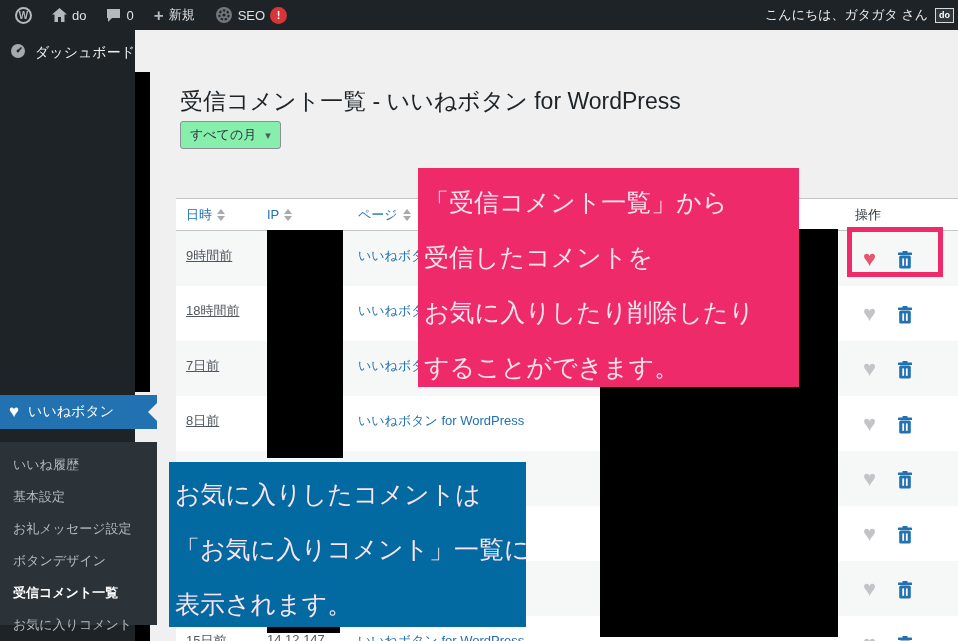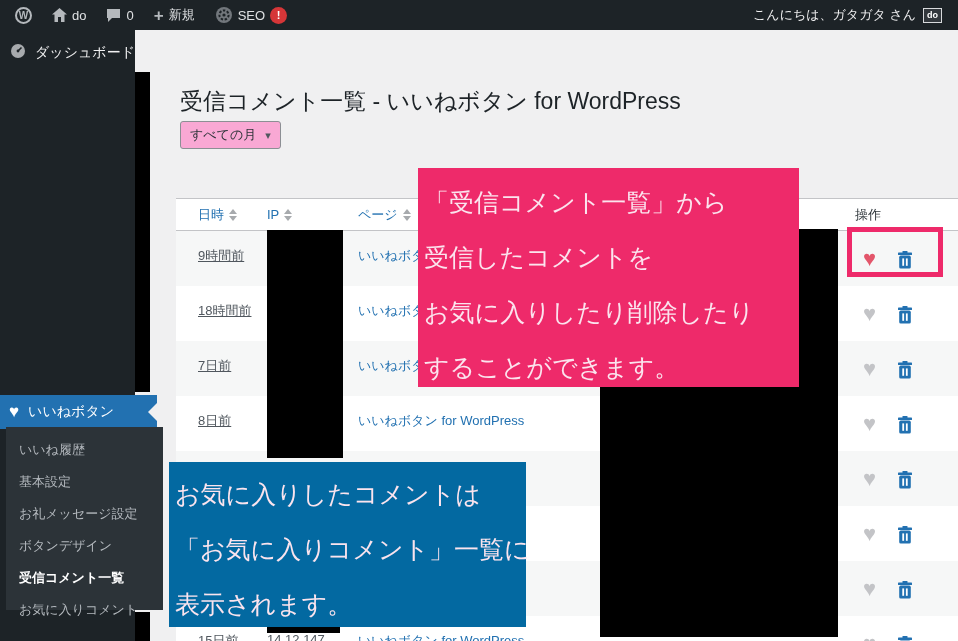--- a/index.html
+++ b/index.html
@@ -12,55 +12,55 @@
               display:flex; align-items:center; color:#c3c4c7; font-size:13px; z-index:20; }
   .ab-left { display:flex; align-items:center; gap:6px; padding-left:8px; }
   .ab-item { display:flex; align-items:center; gap:5px; padding:0 7px; height:30px; color:#dfe1e3; cursor:pointer; }
   .wp-ring { width:17px; height:17px; border:2px solid #b5b9bd; border-radius:50%;
              display:flex; align-items:center; justify-content:center;
              font-size:10px; font-weight:bold; color:#b5b9bd; }
   .ab-icon { display:flex; align-items:center; }
   .plus-glyph { font-size:17px; font-weight:bold; color:#b5b9bd; line-height:1; }
   .seo-badge { background:#d63638; color:#fff; border-radius:9px; min-width:17px; height:17px;
                display:flex; align-items:center; justify-content:center; font-size:11px; font-weight:bold; }
-  .ab-right { margin-left:auto; display:flex; align-items:center; gap:7px; padding-right:16px; color:#f0f0f1;justify-content:flex-end; }
+  .ab-right { margin-left:auto; display:flex; align-items:center; gap:7px; padding-right:4px; color:#f0f0f1;justify-content:flex-end; }
   .avatar-box { border:1px solid #d8dadc; background:#32373c; color:#fff; font-size:9px;
                 padding:2px 3px; line-height:1; font-weight:bold; }
 
   
   #sidebar { position:absolute; top:30px; left:0; width:135px; height:611px; background:#1d2327; z-index:10; }
   .menu-dashboard { display:flex; align-items:center; gap:9px; padding:13px 0 0 10px;
                     color:#f0f0f1; font-size:14px; cursor:pointer; }
   .menu-active { position:absolute; top:365px; left:0; width:157px; height:34px; background:#2271b1;
                  display:flex; align-items:center; gap:9px; padding-left:9px;
                  color:#fff; font-size:14px; cursor:pointer; }
   .menu-active .heart-glyph { color:#fff; font-size:17px; }
   .active-notch { position:absolute; right:0; top:8px; width:0; height:0;
                   border-top:9px solid transparent; border-bottom:9px solid transparent;
                   border-right:9px solid #f0f0f1; }
-  .submenu { position:absolute; top:397px; left:0; width:157px; height:183px; background:#2c3338;
-             list-style:none; padding-top:7px;margin-left:6px; }
+  .submenu { position:absolute; top:412px; left:0; width:157px; height:183px; background:#2c3338;
+             list-style:none; padding-top:7px; }
   .submenu li { padding:7px 0 7px 13px; font-size:13px; color:#b4b9be; cursor:pointer; }
   .submenu li.current { color:#fff; font-weight:bold; }
 
   
   #content { position:absolute; top:30px; left:157px; width:801px; height:611px; background:#f0f0f1; }
   .page-title { position:absolute; top:56px; left:23px; font-size:23px; font-weight:400; color:#1d2327; }
-  .month-filter { position:absolute; top:91px; left:23px; height:28px; background:#f9a8d4;
+  .month-filter { position:absolute; top:91px; left:23px; height:28px; background:#86efac;
                   border:1px solid #8c8f94; border-radius:3px; display:flex; align-items:center;
                   gap:9px; padding:0 9px; font-size:13px; color:#2c3338; cursor:pointer; }
   .chev { font-size:11px; color:#50575e; }
 
   
   .comments-table { position:absolute; top:168px; left:19px; width:782px; background:#fff; }
   .t-header { display:flex; height:33px; align-items:center; background:#fff;
               border-top:1px solid #c3c4c7; border-bottom:1px solid #c3c4c7; font-size:13px; }
   .t-row { display:flex; height:55px; font-size:13px; }
   .t-row.alt { background:#f6f7f7; }
-  .col-date { width:91px; padding-left:22px; }
+  .col-date { width:91px; padding-left:10px; }
   .col-ip   { width:85px; }
   .col-page { flex:1; padding-left:6px; }
   .col-act  { width:113px; display:flex; align-items:center; gap:21px; padding-left:18px; }
   .t-header .col-act { display:block; padding-left:10px; color:#2c3338; }
   .sort-link { display:inline-flex; align-items:center; gap:5px; color:#2271b1; cursor:pointer; }
   .sort-arrows { display:inline-flex; flex-direction:column; gap:2px; }
   .sort-arrows i { display:block; width:0; height:0; border-left:4px solid transparent; border-right:4px solid transparent; }
   .sort-arrows .up { border-bottom:5px solid #a7aaad; }
   .sort-arrows .dn { border-top:5px solid #a7aaad; }
   .t-row .col-date { padding-top:16px; color:#50575e;text-decoration:underline; }

